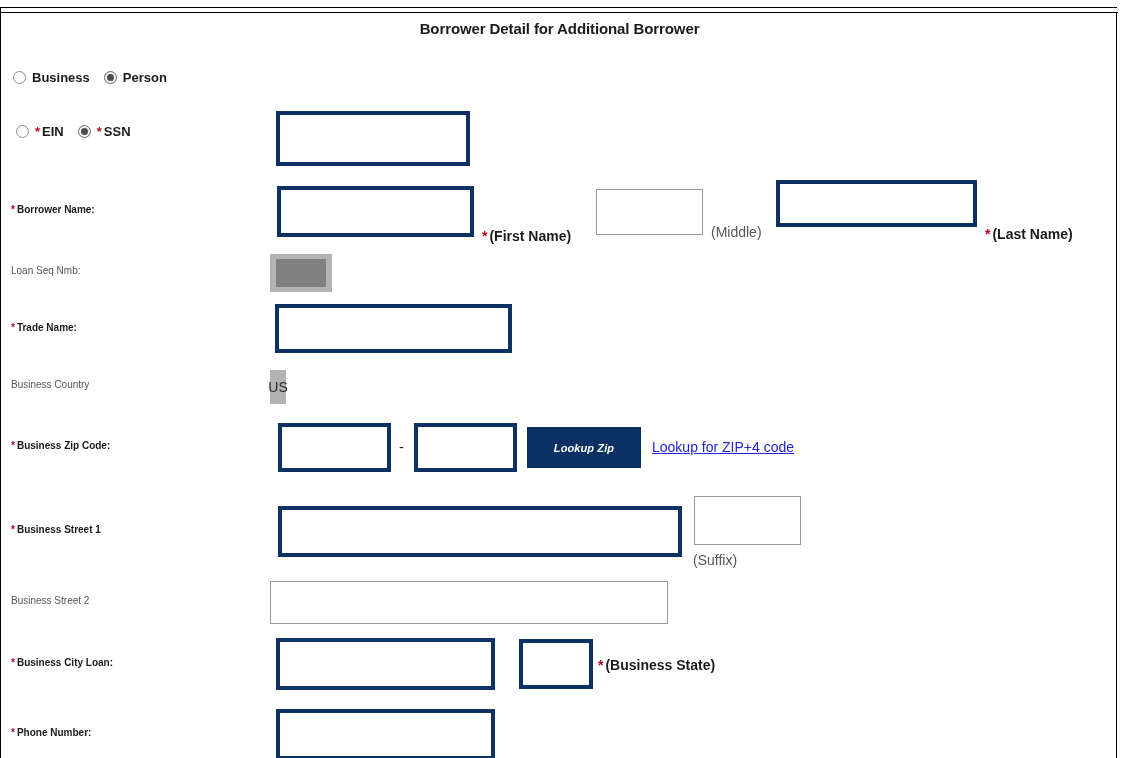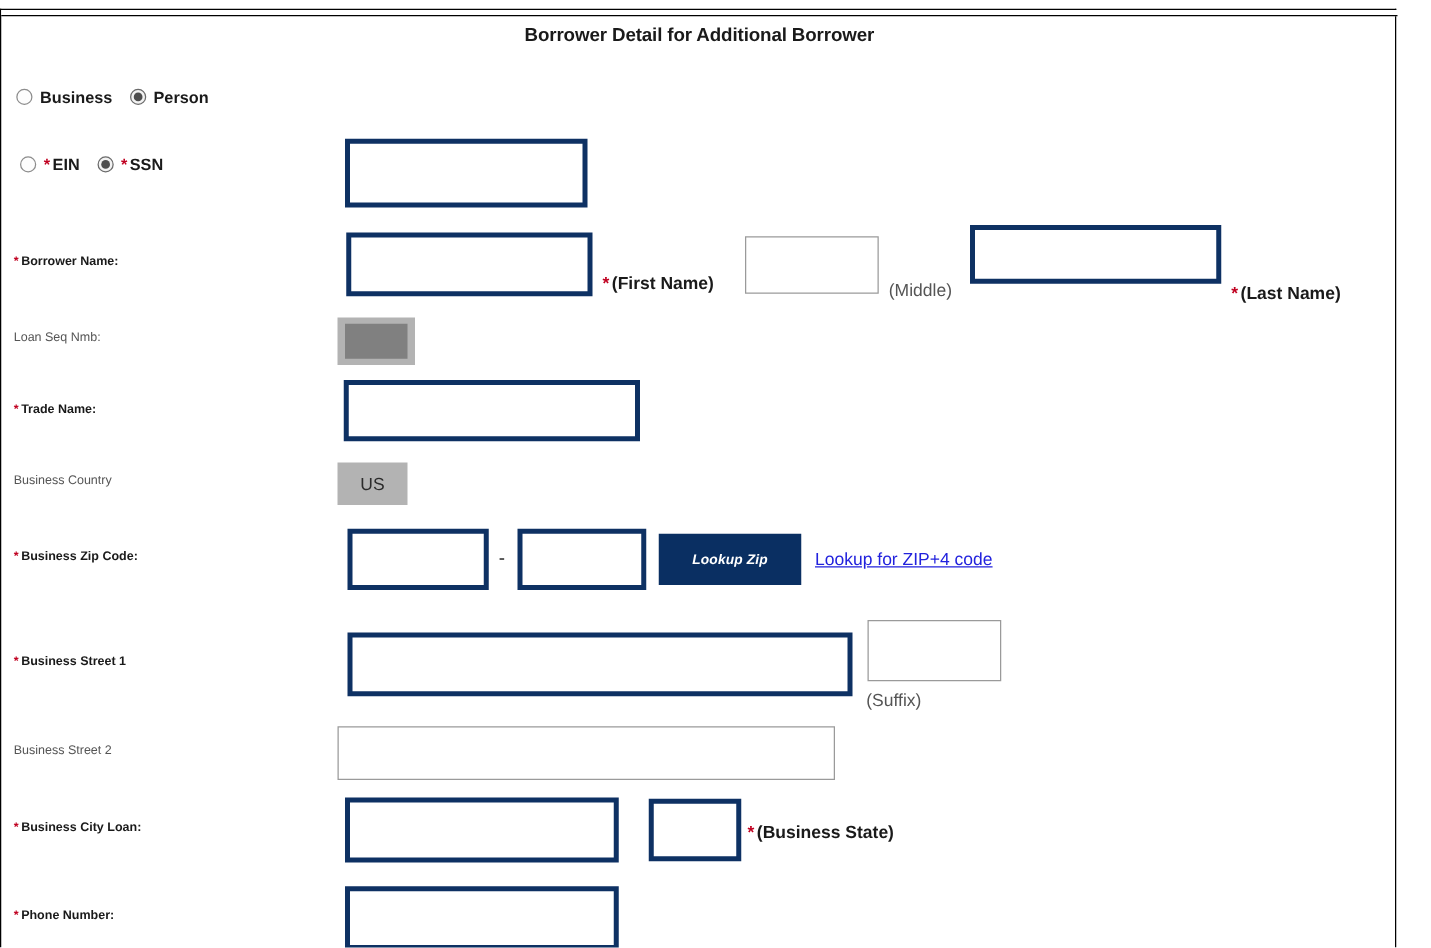--- a/index.html
+++ b/index.html
@@ -210,36 +210,36 @@
   <div class="radio-grp" style="left:15px; top:116px;">
     <span class="radio"></span>
     <span class="radio-label"><span class="req">*</span><span>EIN</span></span>
     <span class="radio checked"></span>
     <span class="radio-label"><span class="req">*</span><span>SSN</span></span>
   </div>
   <input class="fld" type="text" style="left: 275px; top: 103px; width: 194px; height: 55px;" value="">
 
   <div class="label" style="top:196px;"><span class="req">*</span><span>Borrower Name:</span></div>
   <input class="fld" type="text" style="left: 276px; top: 178px; width: 197px; height: 51px;" value="">
-  <div class="side-label" style="left:481px; top:210px;"><span class="req">*</span><span>(First Name)</span></div>
+  <div class="side-label" style="left:481px; top:220px;"><span class="req">*</span><span>(First Name)</span></div>
   <input class="fld thin" type="text" style="left: 595px; top: 181px; width: 107px; height: 46px;" value="">
   <div class="side-label plain" style="left:710px; top:216px;">(Middle)</div>
   <input class="fld" type="text" style="left: 775px; top: 172px; width: 201px; height: 47px;" value="">
   <div class="side-label" style="left:984px; top:218px;"><span class="req">*</span><span>(Last Name)</span></div>
 
   <div class="label optional" style="top:257px;">Loan Seq Nmb:</div>
   <div class="graybox" style="left:269px; top:246px; width:62px; height:38px;">
     <span></span>
   </div>
 
   <div class="label" style="top:314px;text-align:right;"><span class="req">*</span><span>Trade Name:</span></div>
   <input class="fld" type="text" style="left: 274px; top: 296px; width: 237px; height: 49px;" value="">
 
   <div class="label optional" style="top:371px;">Business Country</div>
-  <div class="fld disabled" style="left:269px; top:362px; width:56px; height:34px; display:flex; align-items:center; justify-content:center;">US</div>
+  <div class="fld disabled" style="left:269px; top:362px; width:16px; height:34px; display:flex; align-items:center; justify-content:center;">US</div>
 
   <div class="label" style="top:432px;"><span class="req">*</span><span>Business Zip Code:</span></div>
   <input class="fld" type="text" style="left: 277px; top: 415px; width: 113px; height: 49px;" value="">
   <div class="dash" style="left:398px; top:430px;">-</div>
   <input class="fld" type="text" style="left: 413px; top: 415px; width: 103px; height: 49px;" value="">
   <button id="lookup-zip-button" style="left:526px; top:419px; width:114px; height:41px;">Lookup Zip</button>
   <a id="zip-plus-four-link" style="left:651px; top:431px;" href="#">Lookup for ZIP+4 code</a>
 
   <div class="label" style="top:516px;"><span class="req">*</span><span>Business Street 1</span></div>
   <input class="fld" type="text" style="left: 277px; top: 498px; width: 404px; height: 51px;" value="">

